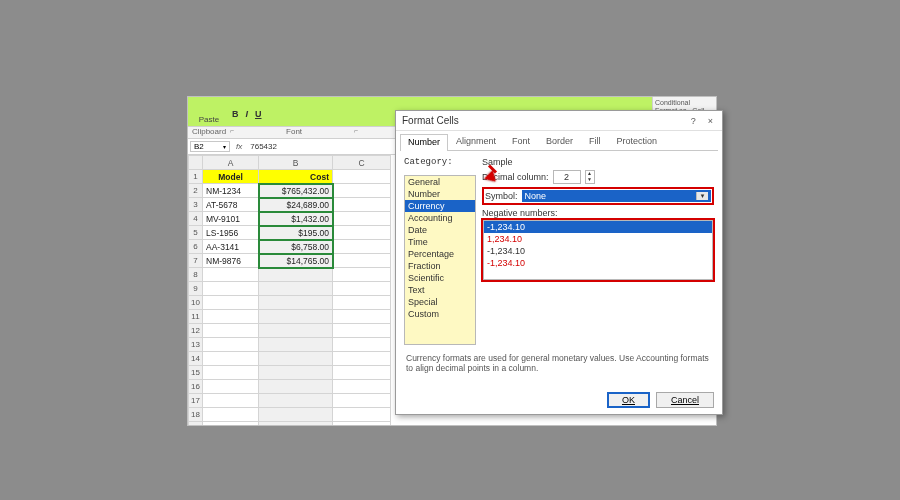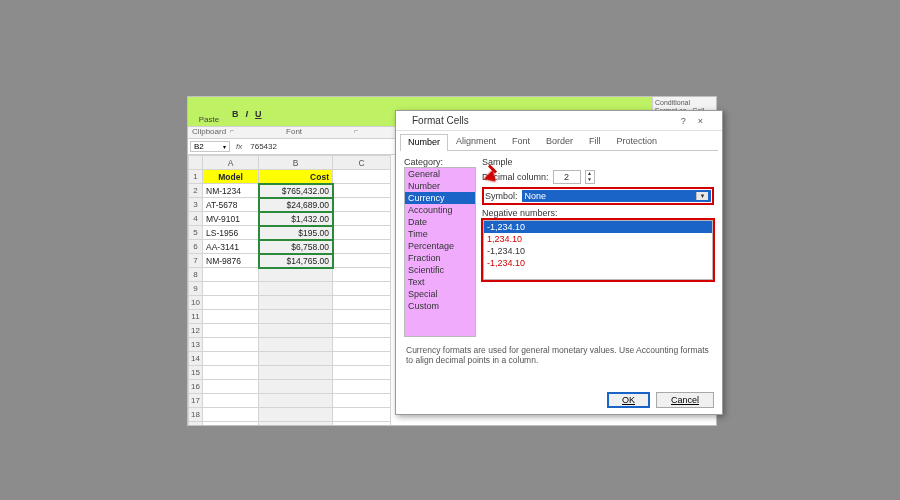--- a/index.html
+++ b/index.html
@@ -38,33 +38,33 @@
 
   
   .right-stub { position:absolute; top:0; right:0; width:64px; height:42px; background:#f3f3f3; border-left:1px solid #d0d0d0; font-size:7px; color:#555; padding:2px; line-height:1.1;}
   .right-stub div { white-space:nowrap; }
 
   
   .mcol { position:absolute; left:522px; top:58px; width:56px; font-size:8px; color:#555; }
 
   
   .dialog { position:absolute; left:395px; top:110px; width:328px; height:305px; background:#fff; border:1px solid #9a9a9a; box-shadow:2px 2px 6px rgba(0,0,0,0.35); font-size:9px; color:#333; }
-  .dlg-title { height:20px; display:flex; align-items:center; justify-content:space-between; padding:0 16px; border-bottom:1px solid #e0e0e0; }
+  .dlg-title { height:20px; display:flex; align-items:center; justify-content:space-between; padding:0 6px; border-bottom:1px solid #e0e0e0; }
   .dlg-title .t { font-size:10px; }
   .dlg-title .ctrl { display:flex; gap:6px; color:#555; }
   .dlg-title .q, .dlg-title .x { padding:0 3px; cursor:default; }
 
   .tabs { display:flex; height:18px; border-bottom:1px solid #c8c8c8; margin:2px 4px 0 4px; }
   .tab { padding:2px 7px; font-size:9px; color:#555; border:1px solid transparent; border-bottom:none; }
   .tab.active { border-color:#c8c8c8; background:#fff; position:relative; top:1px; color:#000;}
 
   .panel { padding:6px 8px 4px 8px; display:flex; gap:6px; }
   .catcol { width:72px; }
-  .catlabel { font-size:9px; margin-bottom:0; }
-  .catlist { border:1px solid #b8b8b8; height:170px; background:#f0abfc; }
+  .catlabel { font-size:9px; margin-bottom:8px;font-family:Liberation Mono, monospace; }
+  .catlist { border:1px solid #b8b8b8; height:170px; background:#fef9c3; }
   .catlist div { padding:1px 3px; font-size:9px; }
   .catlist .sel { background:#1a63c7; color:#fff; }
 
   .rightcol { flex:1; font-size:9px; }
   .samplebox { margin-bottom:0; }
   .field { display:flex; align-items:center; gap:4px; margin:3px 0; }
   .spin { border:1px solid #b8b8b8; width:28px; height:14px; display:flex; align-items:center; justify-content:center; font-size:9px;}
   .spinbtn { width:10px; height:14px; border:1px solid #b8b8b8; display:flex; flex-direction:column; }
   .spinbtn span{ height:50%; font-size:5px; text-align:center; line-height:1;}
   .symbol-row { border:2px solid #d40000; padding:1px; }

